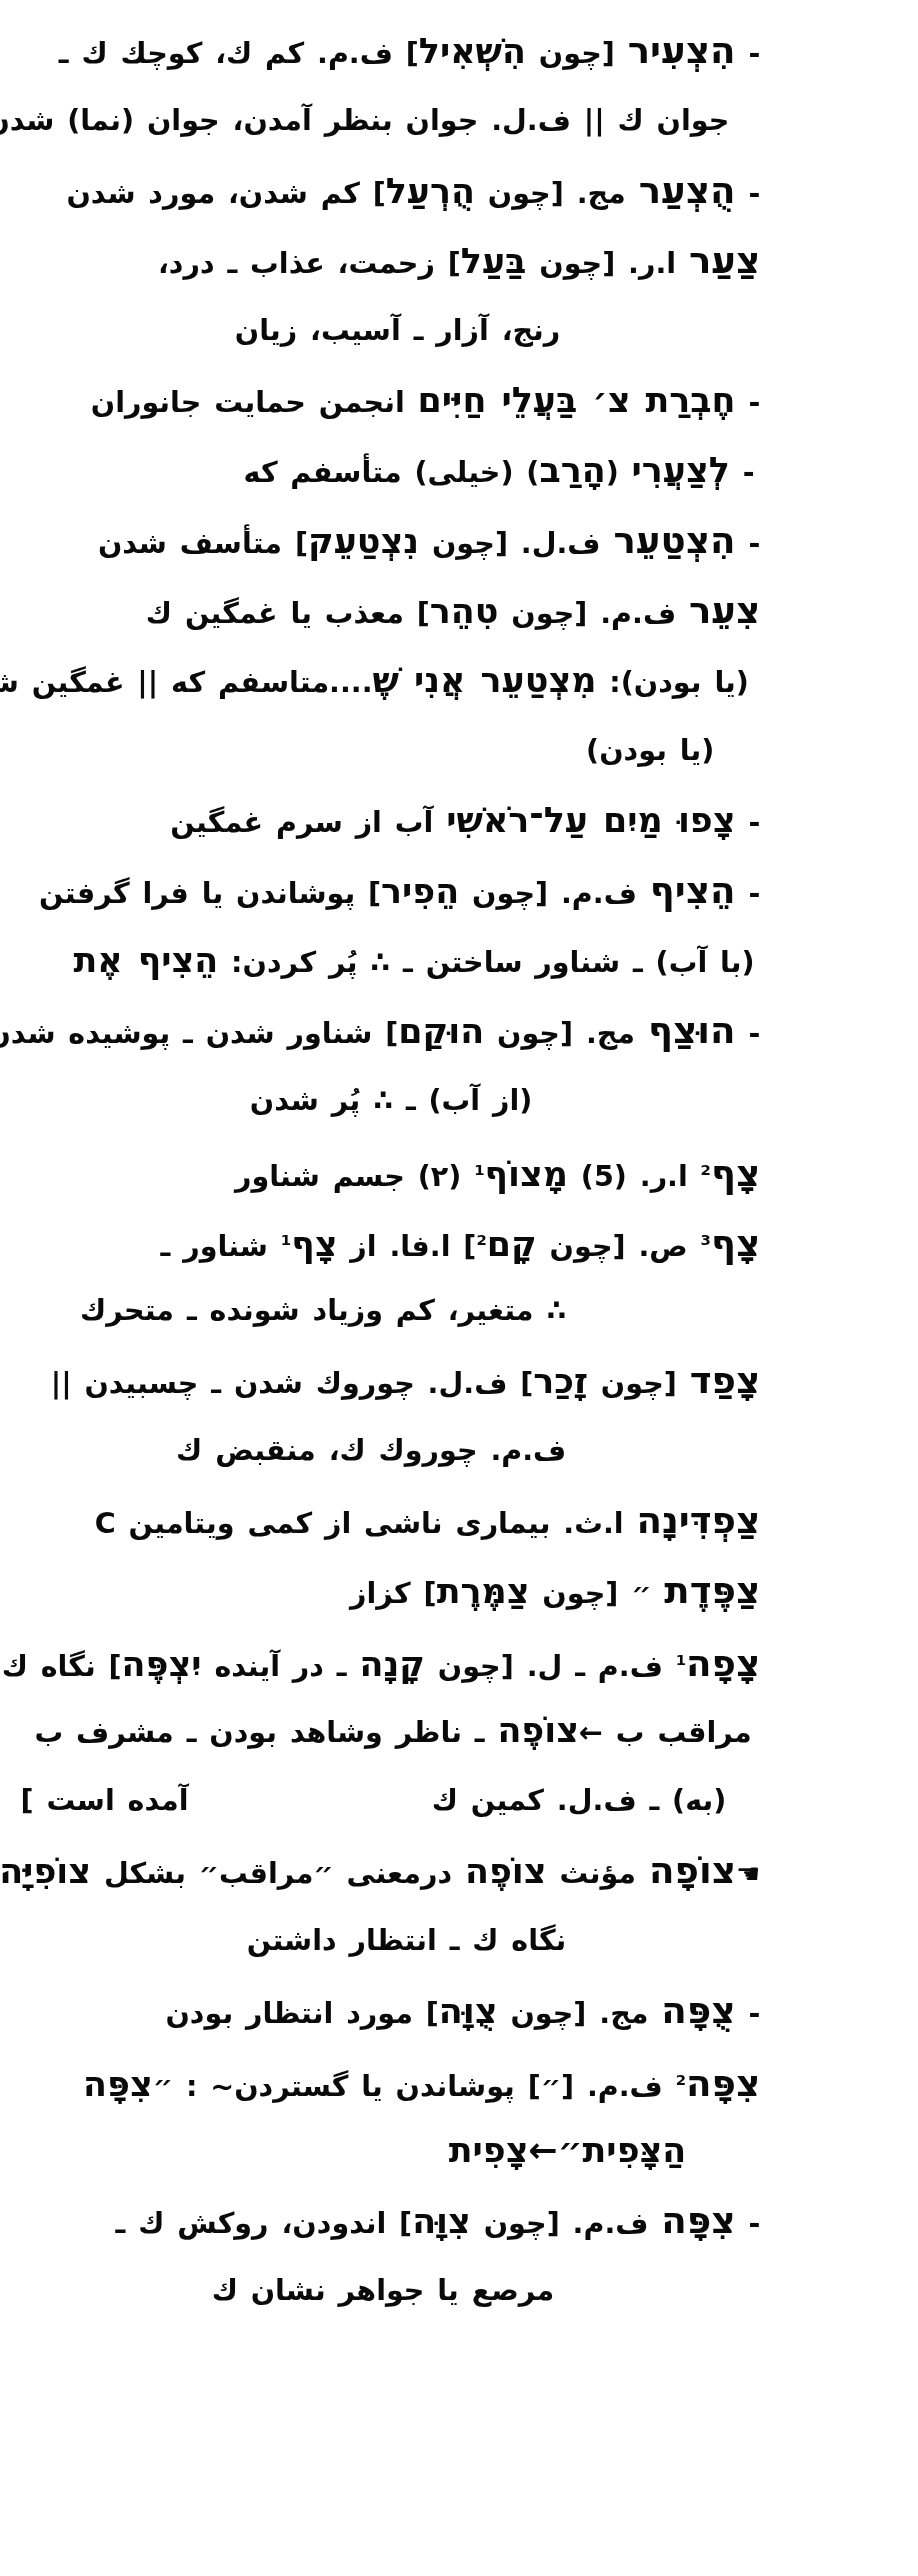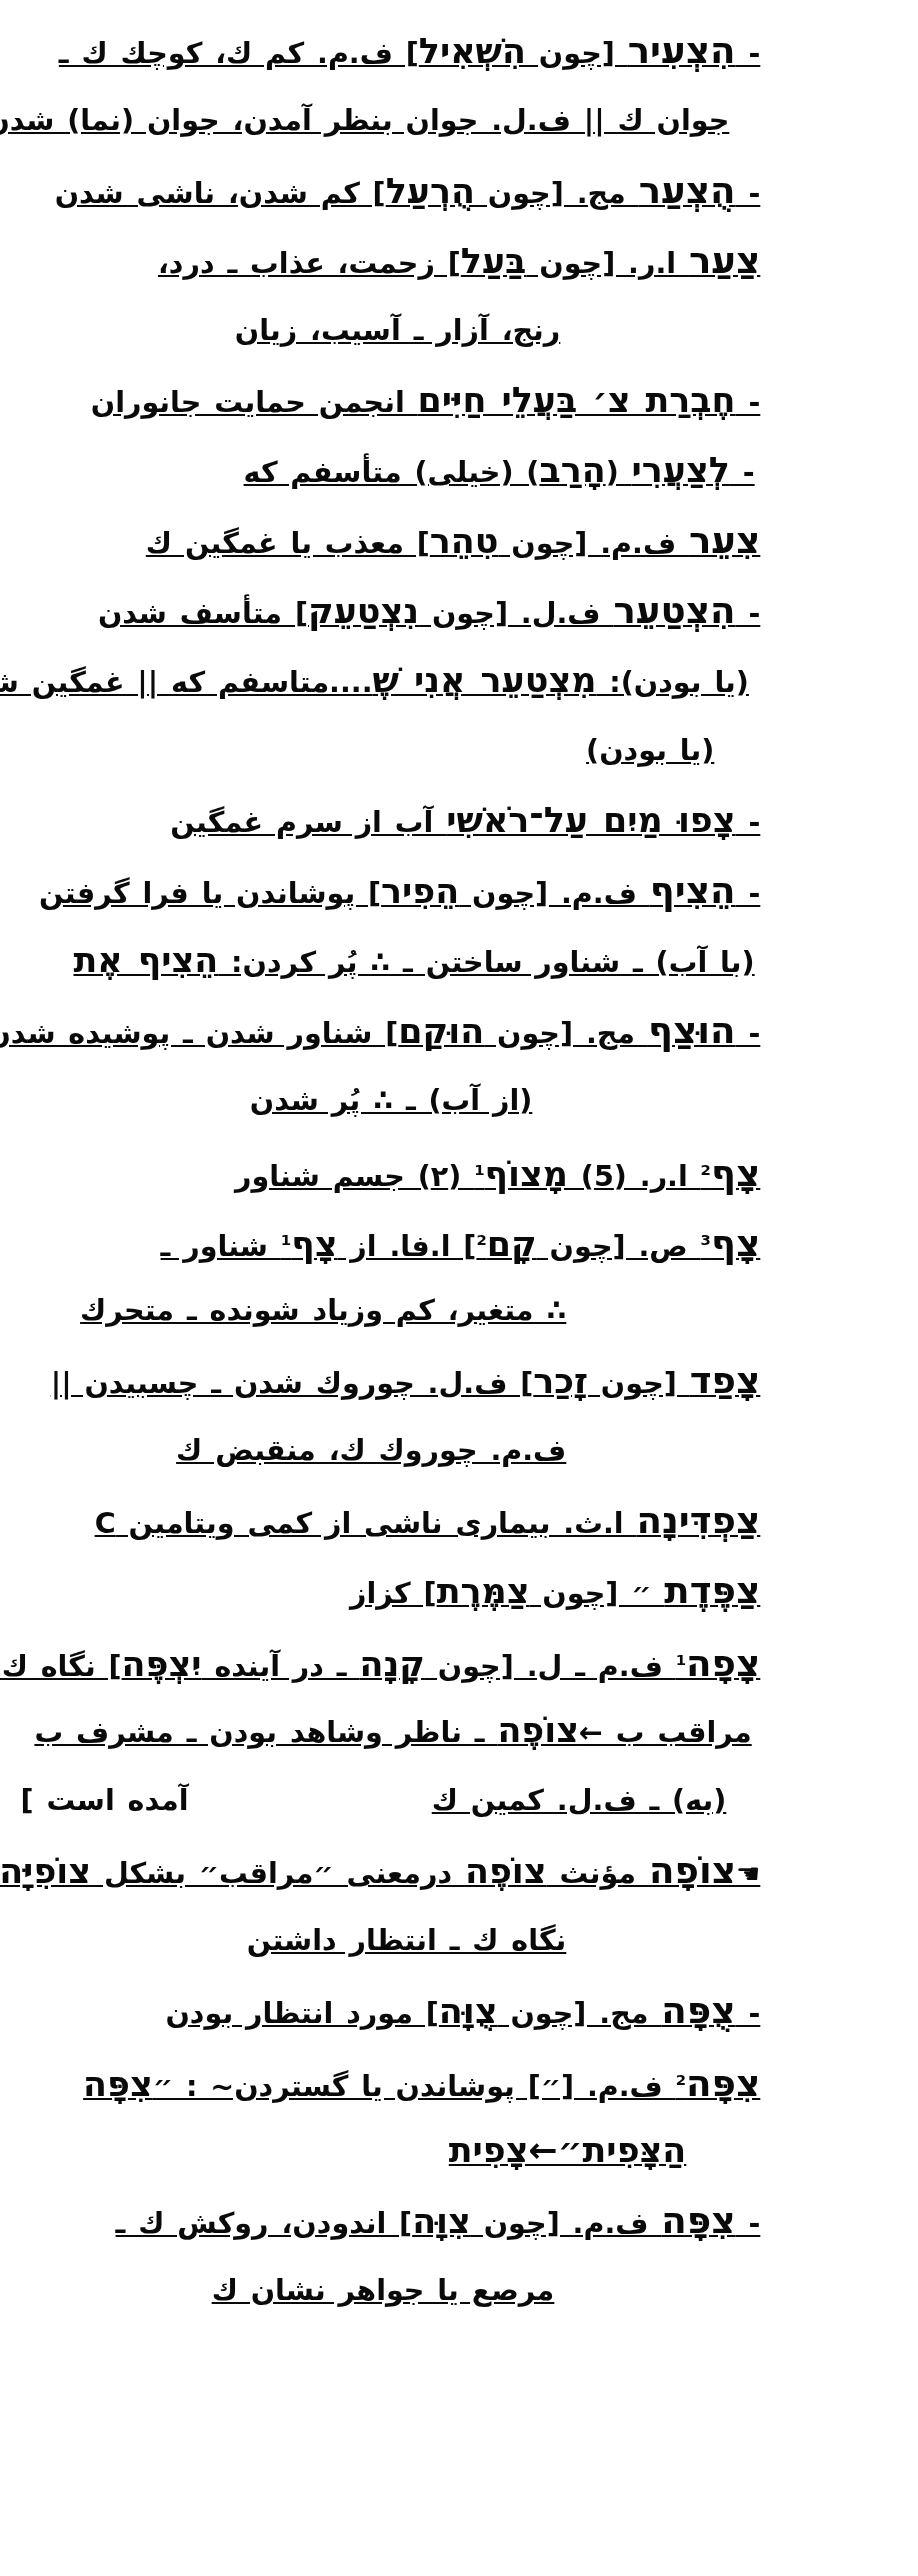--- a/index.html
+++ b/index.html
@@ -11,21 +11,20 @@
     width: 918px;
     height: 2576px;
     overflow: hidden;
     font-family: "DejaVu Sans", sans-serif;
     color: #0a0a0a;
   }
   .page {
     width: 774px;
     height: 2576px;
     background: #ffffff;
-    text-decoration: underline;
   }
   .column {
     direction: rtl;
     unicode-bidi: embed;
     padding: 15px 13.7px 0 20.6px;
   }
   .line {
     height: 70px;
     line-height: 70px;
     font-size: 28.6px;
@@ -53,27 +52,27 @@
     unicode-bidi: isolate;
   }
 </style>
 </head>
 <body style="background: rgb(255, 255, 255);">
 
 <div class="page">
   <div class="column" id="dictionary-column" style="color: rgb(10, 10, 10);">
       <div class="line"><span class="fa">- </span><span class="he hw">הִצְעִיר</span><span class="fa"> [چون </span><span class="he">הִשְׁאִיל</span><span class="fa">] ف.م. کم ك، کوچك ك ـ</span></div>
       <div class="line" style="padding-right: 31px;"><span class="fa">جوان ك || ف.ل. جوان بنظر آمدن، جوان (نما) شدن</span></div>
-      <div class="line"><span class="fa">- </span><span class="he hw">הֻצְעַר</span><span class="fa"> مج. [چون </span><span class="he">הֻרְעַל</span><span class="fa">] کم شدن، ناشی شدن</span></div>
+      <div class="line"><span class="fa">- </span><span class="he hw">הֻצְעַר</span><span class="fa"> مج. [چون </span><span class="he">הֻרְעַל</span><span class="fa">] کم شدن، مورد شدن</span></div>
       <div class="line"><span class="he hw">צַעַר</span><span class="fa"> ا.ر. [چون </span><span class="he">בַּעַל</span><span class="fa">] زحمت، عذاب ـ درد،</span></div>
       <div class="line" style="padding-right: 200px;"><span class="fa">رنج، آزار ـ آسیب، زیان</span></div>
       <div class="line"><span class="fa">- </span><span class="he">חֶבְרַת צ׳ בַּעֲלֵי חַיִּים</span><span class="fa"> انجمن حمایت جانوران</span></div>
       <div class="line" style="padding-right: 5.7px;"><span class="fa">- </span><span class="he">לְצַעֲרִי</span><span class="fa"> (</span><span class="he">הָרַב</span><span class="fa">) (خیلی) متأسفم که</span></div>
+      <div class="line"><span class="fa">- </span><span class="he hw">הִצְטַעֵר</span><span class="fa"> ف.ل. [چون </span><span class="he">נִצְטַעֵק</span><span class="fa">] متأسف شدن</span></div>
       <div class="line"><span class="he hw">צִעֵר</span><span class="fa"> ف.م. [چون </span><span class="he">טִהֵר</span><span class="fa">] معذب یا غمگین ك</span></div>
-      <div class="line"><span class="fa">- </span><span class="he hw">הִצְטַעֵר</span><span class="fa"> ف.ل. [چون </span><span class="he">נִצְטַעֵק</span><span class="fa">] متأسف شدن</span></div>
       <div class="line" style="padding-right: 11.4px;"><span class="fa">(یا بودن): </span><span class="he">מִצְטַעֵר אֲנִי שֶׁ</span><span class="fa">....متاسفم که || غمگین شدن</span></div>
       <div class="line" style="padding-right: 46px;"><span class="fa">(یا بودن)</span></div>
       <div class="line"><span class="fa">- </span><span class="he">צָפוּ מַיִם עַל־רֹאשִׁי</span><span class="fa"> آب از سرم غمگین</span></div>
       <div class="line"><span class="fa">- </span><span class="he hw">הֵצִיף</span><span class="fa"> ف.م. [چون </span><span class="he">הֵפִיר</span><span class="fa">] پوشاندن یا فرا گرفتن</span></div>
       <div class="line" style="padding-right: 5.7px;"><span class="fa">(با آب) ـ شناور ساختن ـ ∴ پُر کردن: </span><span class="he">הֵצִיף אֶת</span></div>
       <div class="line"><span class="fa">- </span><span class="he hw">הוּצַף</span><span class="fa"> مج. [چون </span><span class="he">הוּקַם</span><span class="fa">] شناور شدن ـ پوشیده شدن</span></div>
       <div class="line" style="padding-right: 228px;"><span class="fa">(از آب) ـ ∴ پُر شدن</span></div>
       <div class="line"><span class="he hw">צָף</span><span class="sup">2</span><span class="fa"> ا.ر. (5) </span><span class="he">מָצוֹף</span><span class="sup">1</span><span class="fa"> (۲) جسم شناور</span></div>
       <div class="line"><span class="he hw">צָף</span><span class="sup">3</span><span class="fa"> ص. [چون </span><span class="he">קָם</span><span class="sup">2</span><span class="fa">] ا.فا. از </span><span class="he">צָף</span><span class="sup">1</span><span class="fa"> شناور ـ</span></div>
       <div class="line" style="padding-right: 194px;"><span class="fa">∴ متغیر، کم وزیاد شونده ـ متحرك</span></div>

